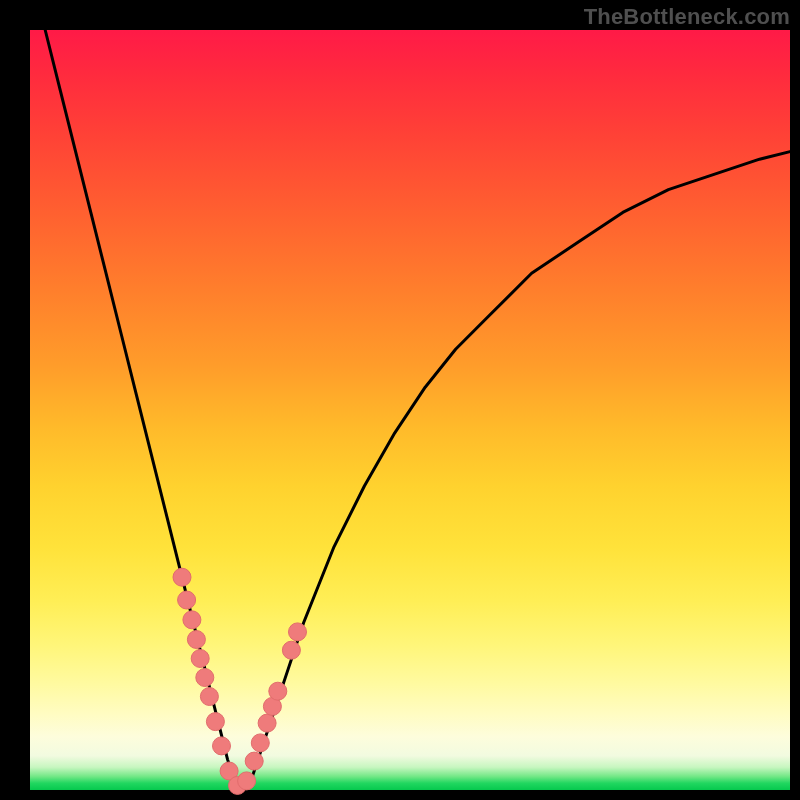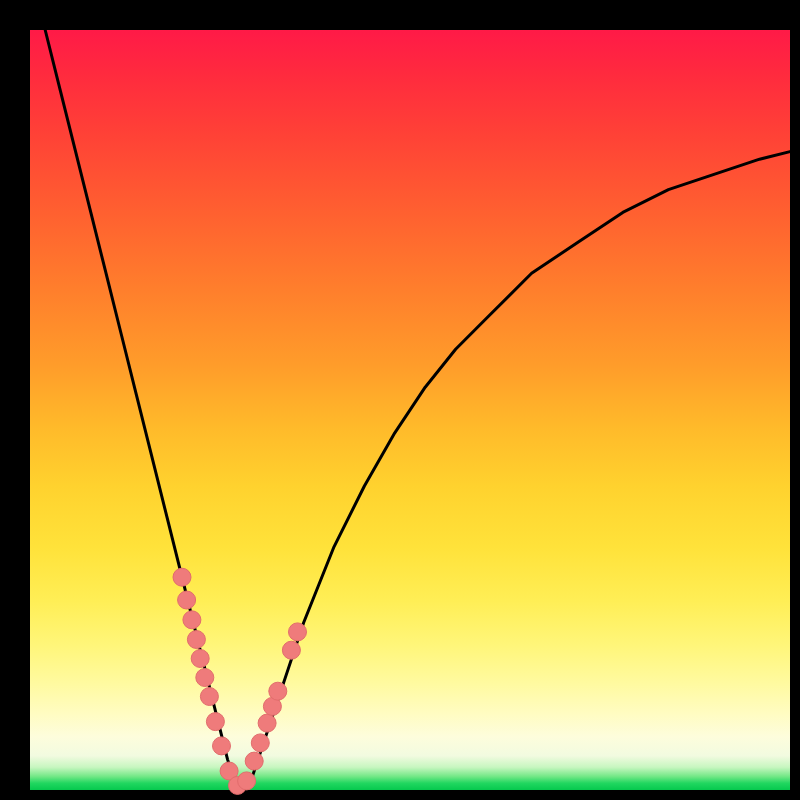--- a/index.html
+++ b/index.html
@@ -92,13 +92,14 @@
         <circle cx="224.2" cy="731.1" r="9" fill="#ef7b7b" stroke="#e26c6c" stroke-width="1"></circle>
         <circle cx="230.3" cy="712.9" r="9" fill="#ef7b7b" stroke="#e26c6c" stroke-width="1"></circle>
         <circle cx="237.1" cy="693.1" r="9" fill="#ef7b7b" stroke="#e26c6c" stroke-width="1"></circle>
         <circle cx="242.4" cy="676.4" r="9" fill="#ef7b7b" stroke="#e26c6c" stroke-width="1"></circle>
         <circle cx="247.8" cy="661.2" r="9" fill="#ef7b7b" stroke="#e26c6c" stroke-width="1"></circle>
         <circle cx="261.4" cy="620.2" r="9" fill="#ef7b7b" stroke="#e26c6c" stroke-width="1"></circle>
         <circle cx="267.5" cy="601.9" r="9" fill="#ef7b7b" stroke="#e26c6c" stroke-width="1"></circle>
       </g>
   </svg>
 
+  <div class="watermark">TheBottleneck.com</div>
 </div>
 
 </body></html>

